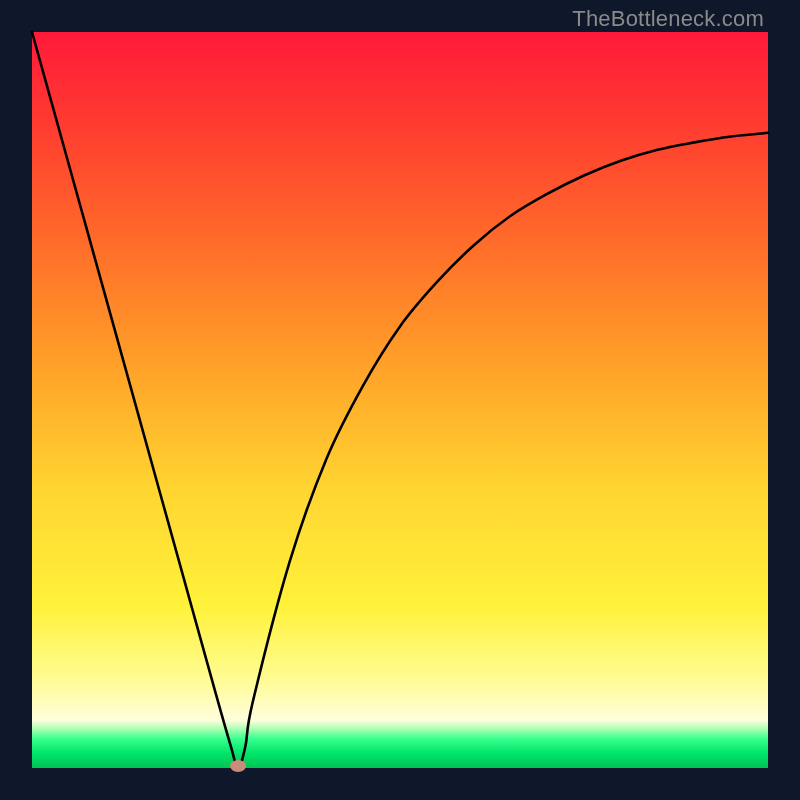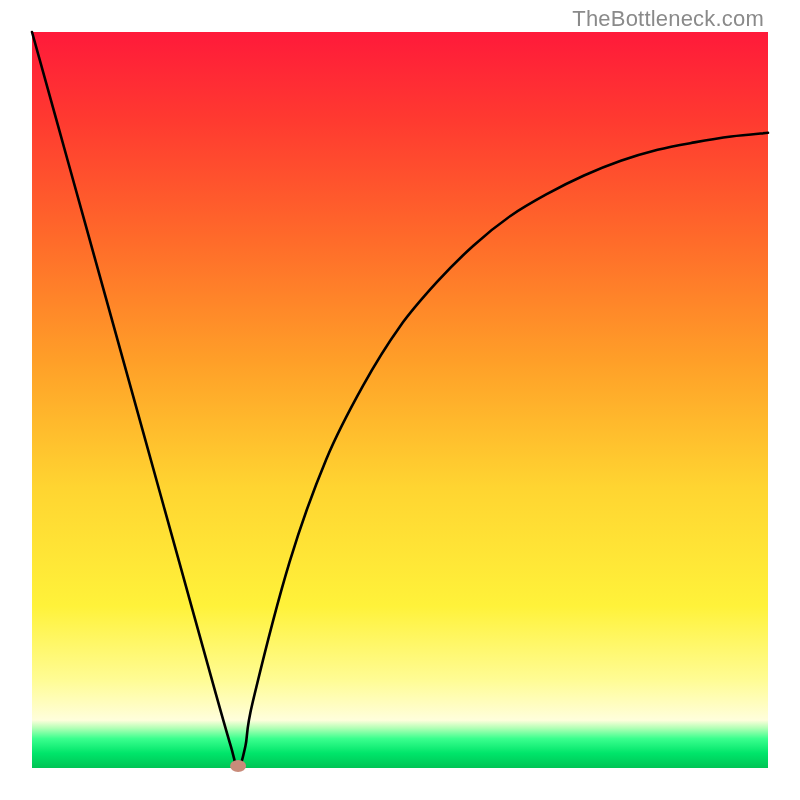--- a/index.html
+++ b/index.html
@@ -8,21 +8,21 @@
     width: 800px;
     height: 800px;
     background: #000;
     overflow: hidden;
     font-family: Arial, Helvetica, sans-serif;
   }
   .frame {
     position: relative;
     width: 800px;
     height: 800px;
-    background: #ffffff;
+    background: #0f172a;
   }
   .plot-area {
     position: absolute;
     left: 32px;
     top: 32px;
     width: 736px;
     height: 736px;
     
     background: linear-gradient(
       to bottom,

